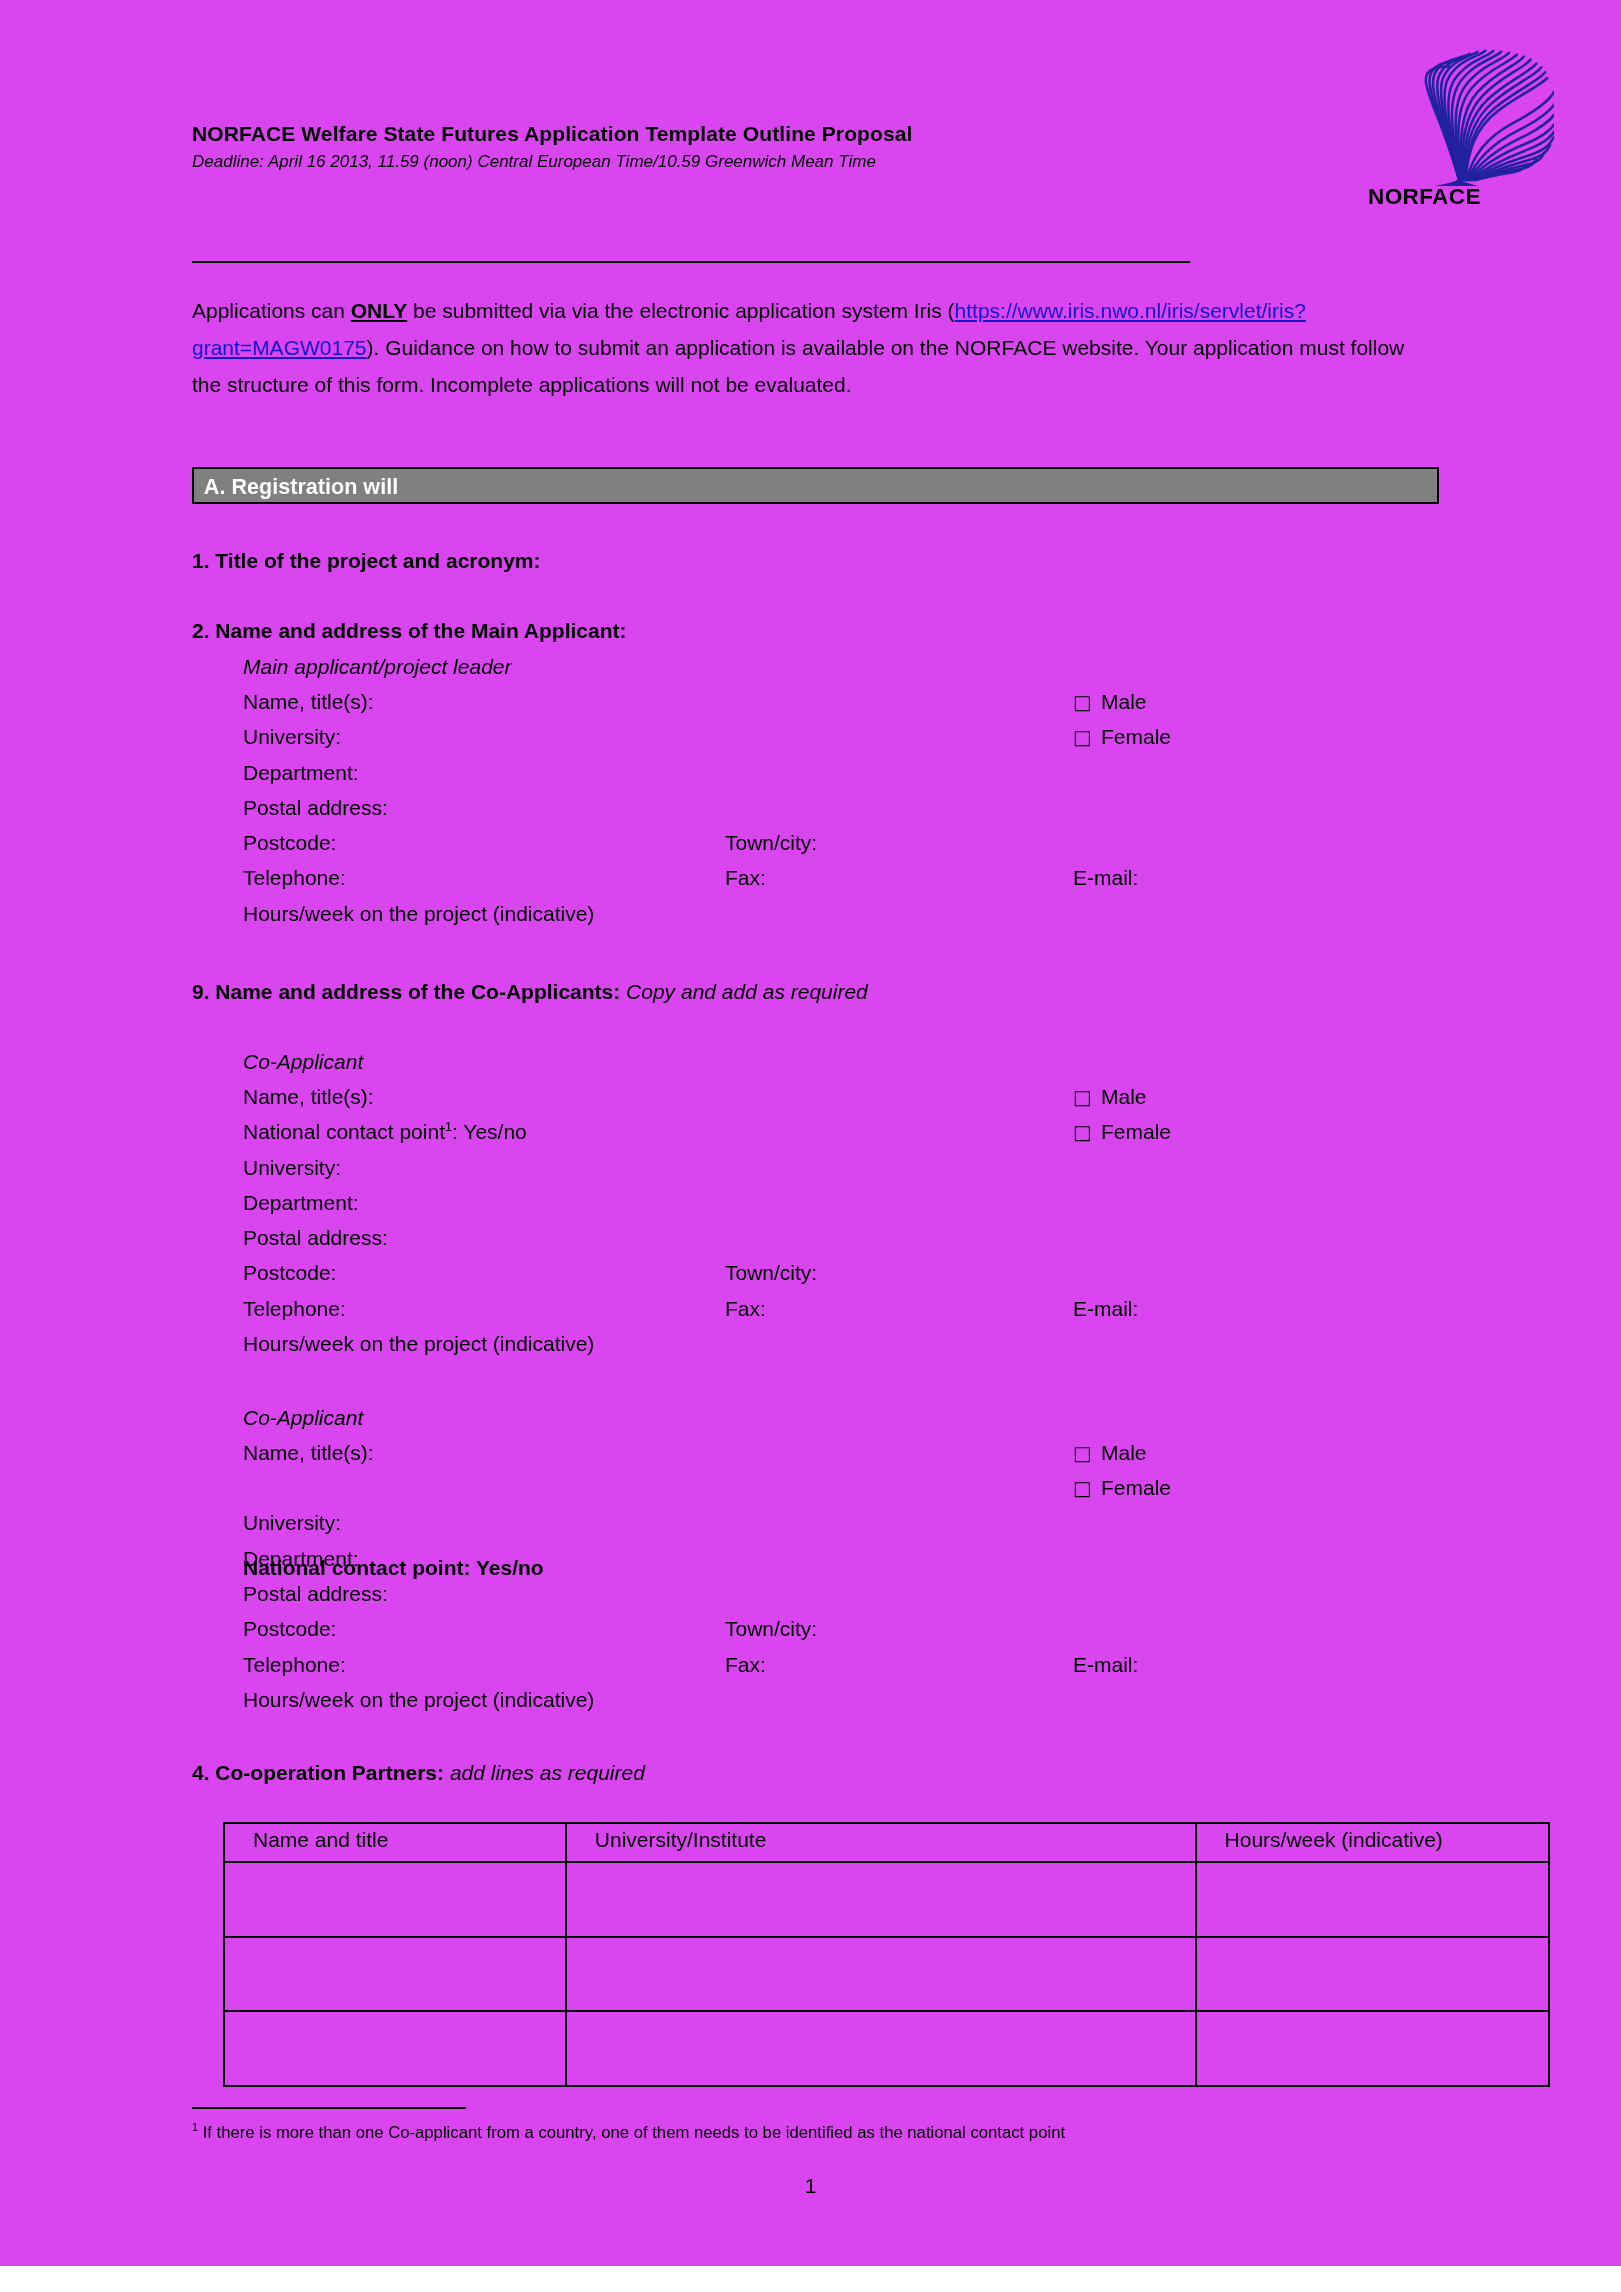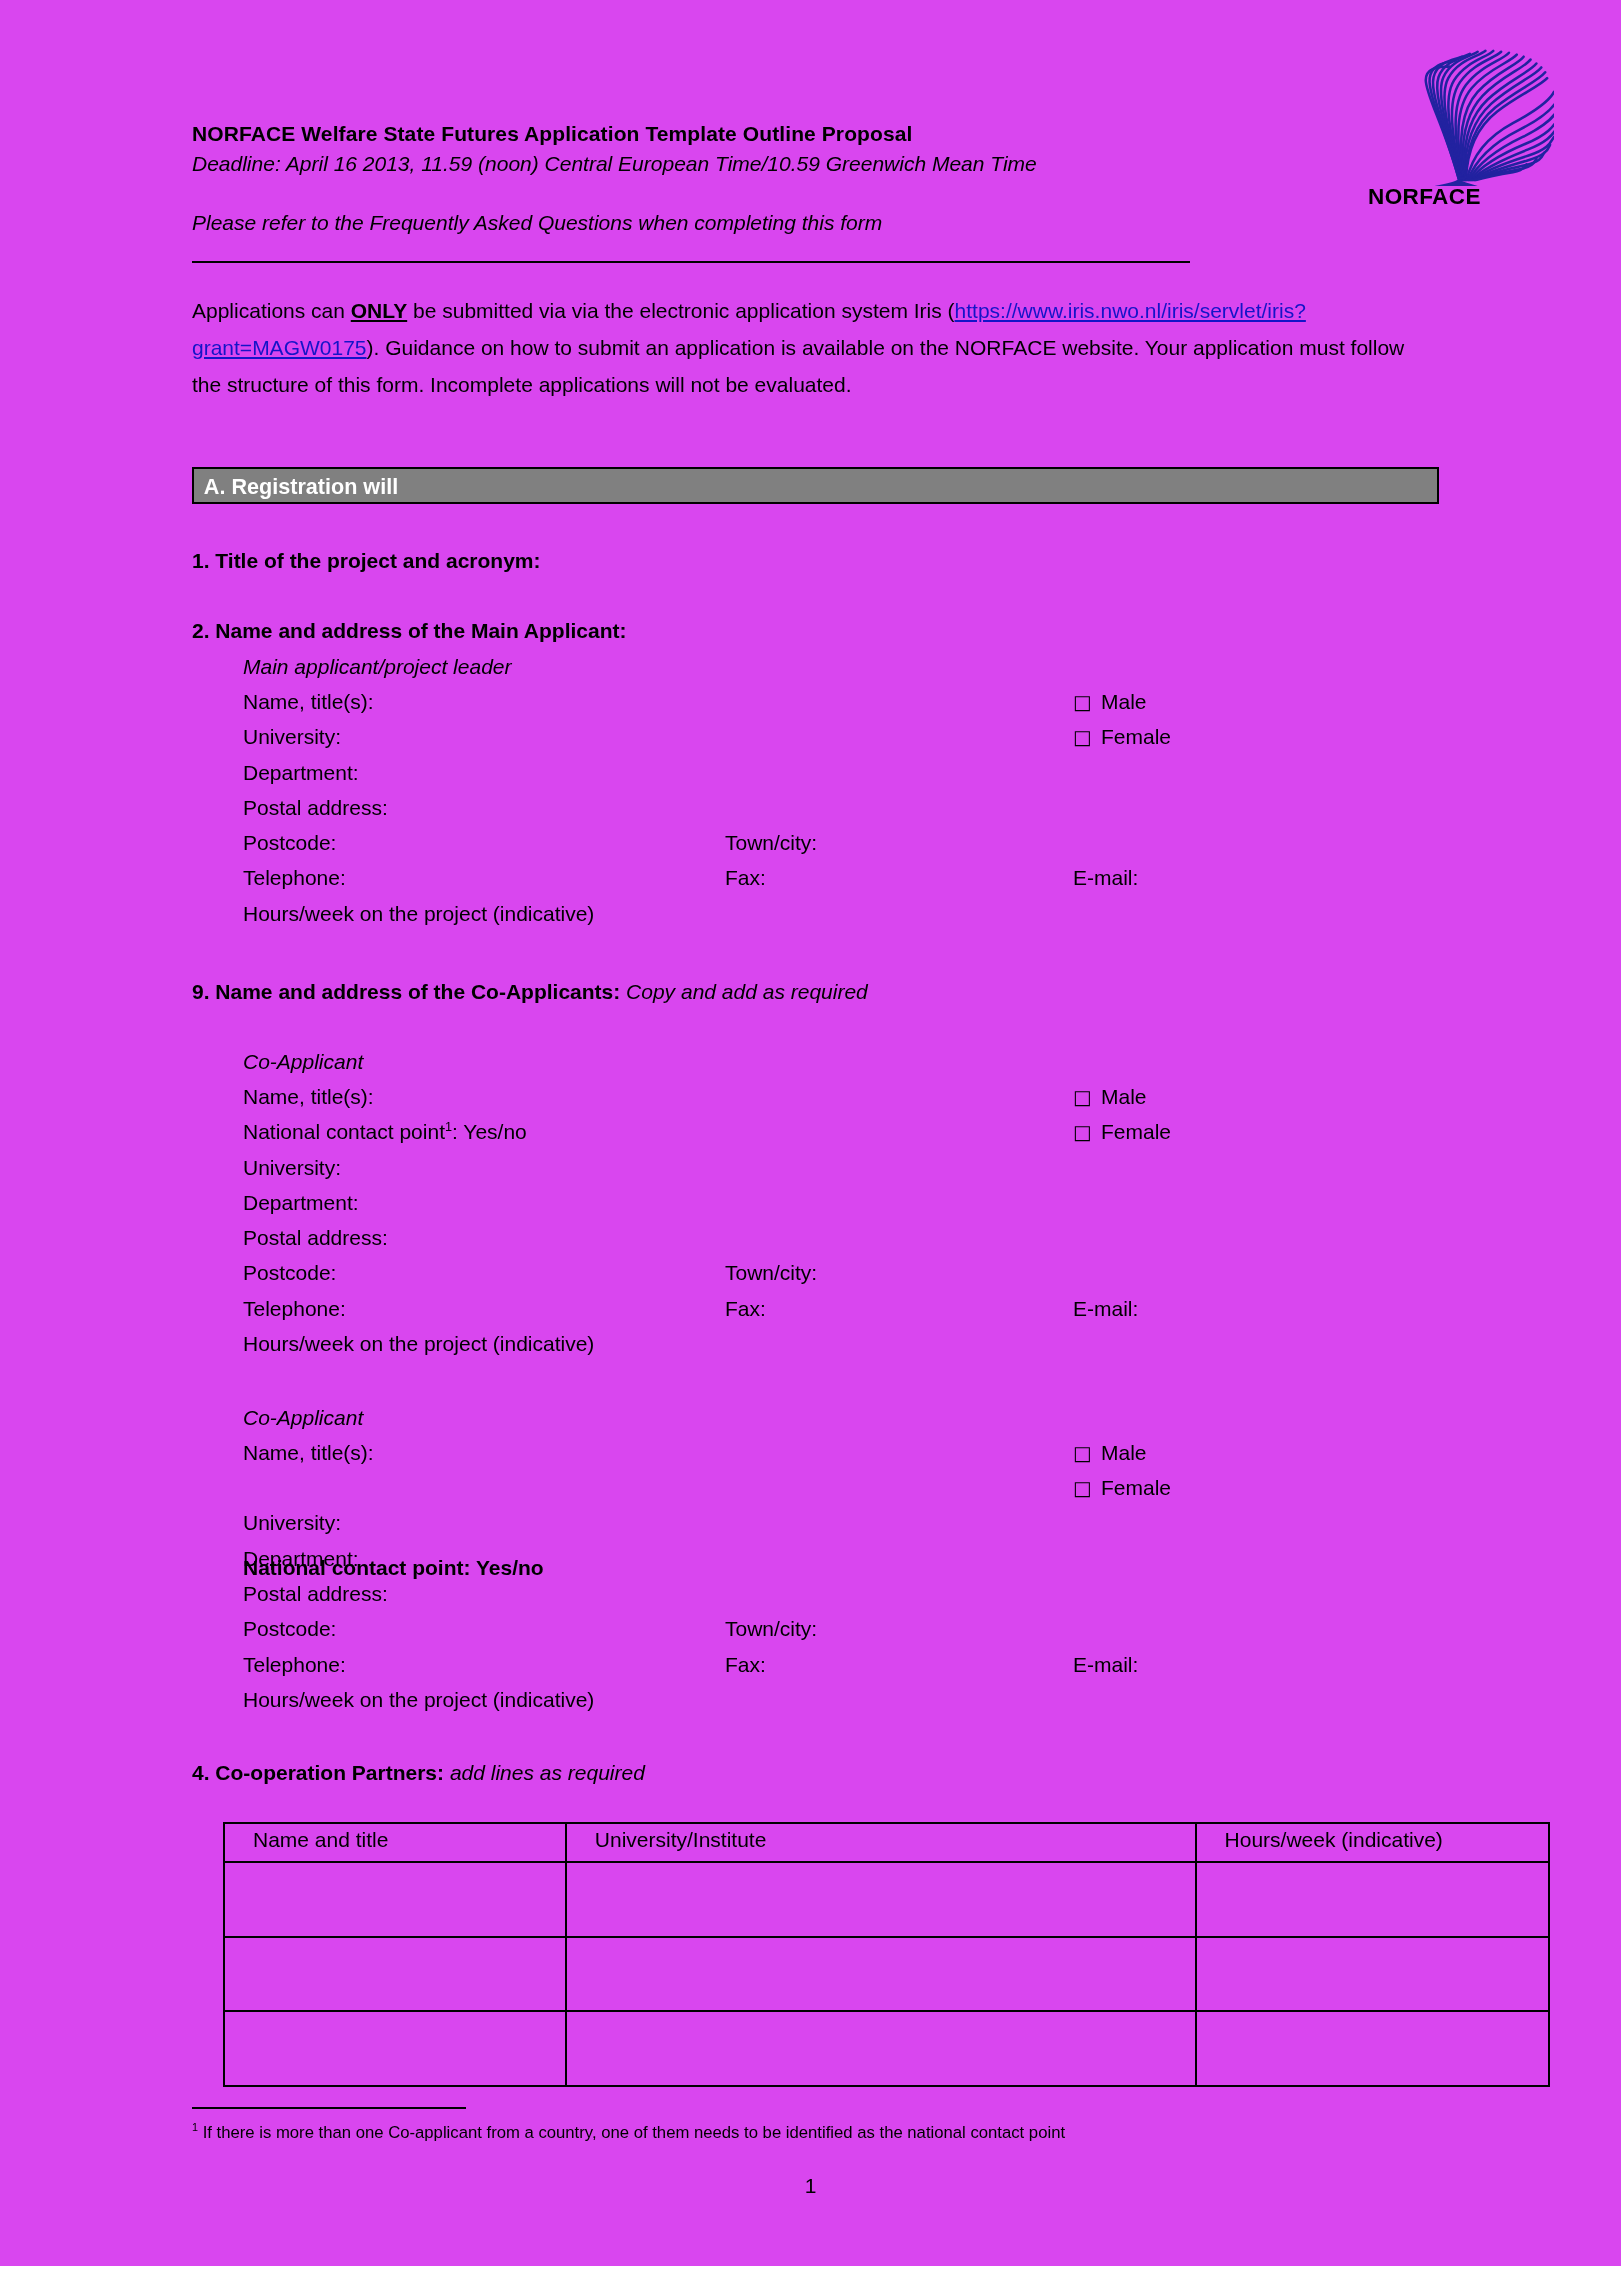--- a/index.html
+++ b/index.html
@@ -26,21 +26,21 @@
     top: 122px;
     font-size: 21px;
     font-weight: bold;
     letter-spacing: 0.1px;
     white-space: nowrap;
   }
   .hdr-deadline {
     position: absolute;
     left: 192px;
     top: 152px;
-    font-size: 21px;
+    font-size: 17px;
     font-style: italic;
     white-space: nowrap;
   }
   .hdr-faq {
     position: absolute;
     left: 192px;
     top: 211px;
     font-size: 21px;
     font-style: italic;
     white-space: nowrap;
@@ -182,21 +182,20 @@
     font-size: 21px;
   }
 </style>
 </head>
 <body>
 
 <div id="page">
 
   <div class="hdr-title">NORFACE Welfare State Futures Application Template Outline Proposal</div>
   <div class="hdr-deadline">Deadline: April 16 2013, 11.59 (noon) Central European Time/10.59 Greenwich Mean Time</div>
-  <div class="hdr-faq">Please refer to the Frequently Asked Questions when completing this form</div>
   <div class="hdr-rule"></div>
 
   <div class="logo-wrap">
     <svg class="logo-svg" viewBox="0 0 190 155">
       <g fill="none" stroke="#2222a0" stroke-width="2.6" stroke-linecap="round">
         <path d="M100 148 C 101 120, 110 95, 132 78 S 176 52, 183 44"></path>
         <path d="M100 148 C 100 118, 108 92, 130 74 S 174 47, 181 38"></path>
         <path d="M99 148 C 98 116, 105 89, 126 70 S 170 42, 177 33"></path>
         <path d="M99 148 C 96 114, 102 85, 122 66 S 165 38, 172 29"></path>
         <path d="M98 148 C 94 112, 98 82, 117 62 S 159 34, 166 25"></path>

